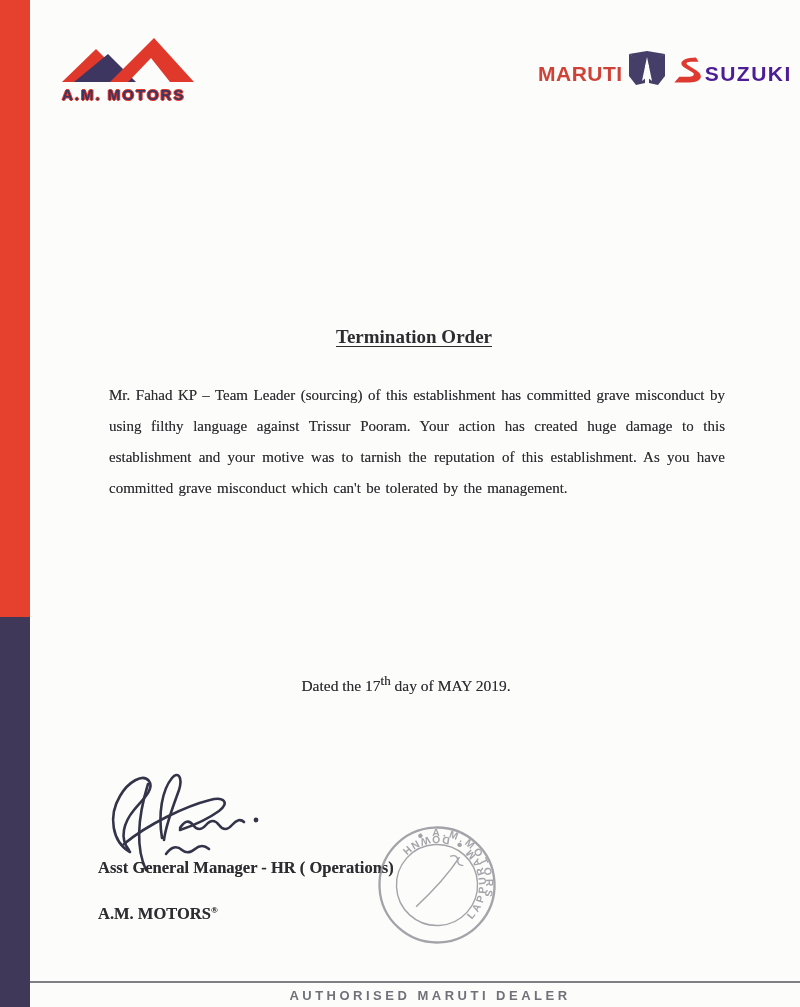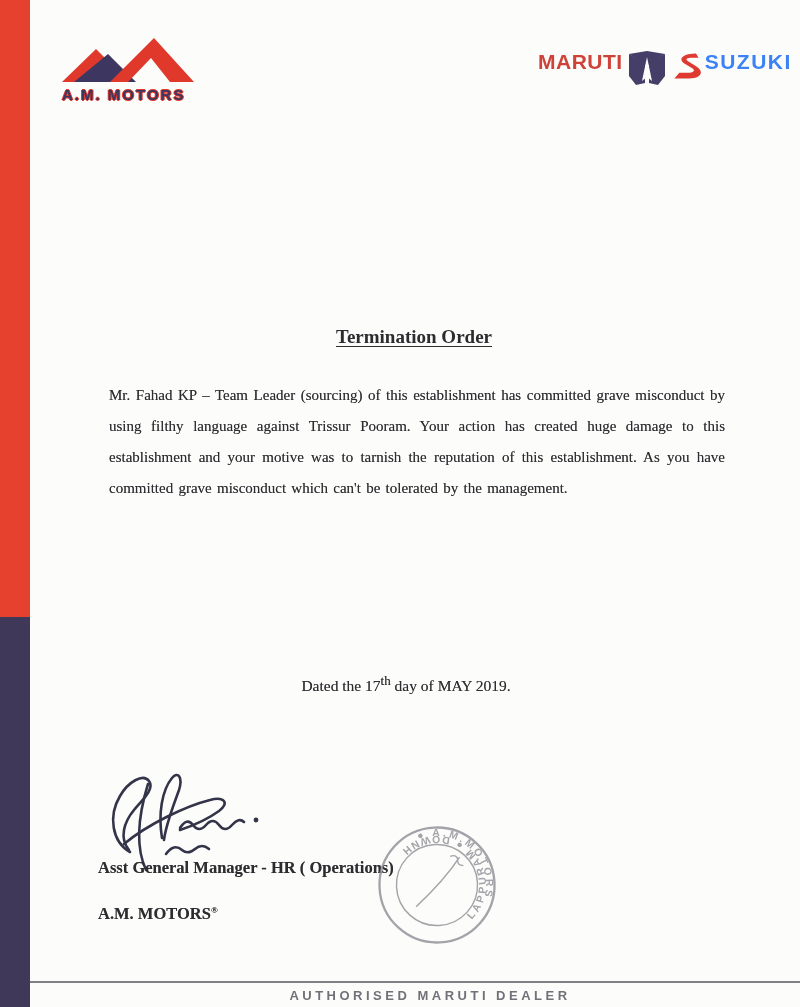--- a/index.html
+++ b/index.html
@@ -17,25 +17,25 @@
   .am-logo{position:absolute;left:62px;top:36px;width:150px;}
   .am-logo svg{display:block;}
   .am-logo-text{
     margin-top:2px;font-family:"Liberation Sans",sans-serif;
     font-weight:bold;font-size:15px;letter-spacing:2px;color:#3c3660;
     text-shadow:1px 0 0 #e0392c,-1px 0 0 #e0392c,0 1px 0 #e0392c,0 -1px 0 #e0392c;
     white-space:nowrap;
   }
   
   .brand{
-    position:absolute;left:538px;top:50px;display:flex;align-items:flex-start;gap:4px;
+    position:absolute;left:538px;top:50px;display:flex;align-items:flex-end;gap:4px;
     font-family:"Liberation Sans",sans-serif;font-weight:bold;
   }
   .brand .maruti{color:#cf4238;font-size:21px;letter-spacing:.5px;}
-  .brand .suzuki{color:#3b82f6;font-size:21px;letter-spacing:1.5px;}
+  .brand .suzuki{color:#4c1d95;font-size:21px;letter-spacing:1.5px;}
   .brand svg{display:block;}
 
   
   .title{
     position:absolute;left:98px;top:318px;width:616px;margin:8px;
     text-align:center;font-size:19px;font-weight:bold;
     text-decoration:underline;text-underline-offset:3px;
   }
   .para{
     position:absolute;left:98px;width:616px;margin:0;

